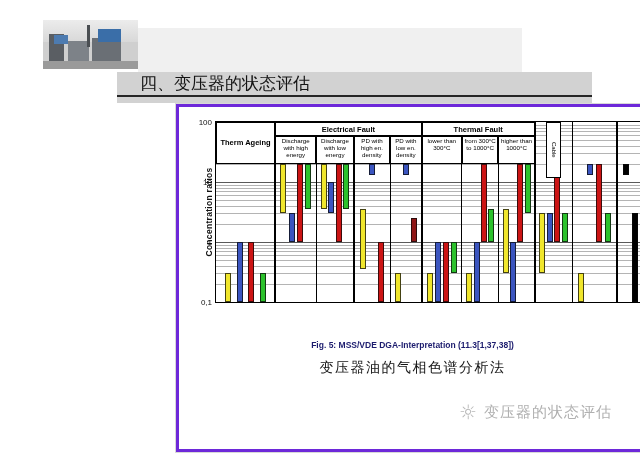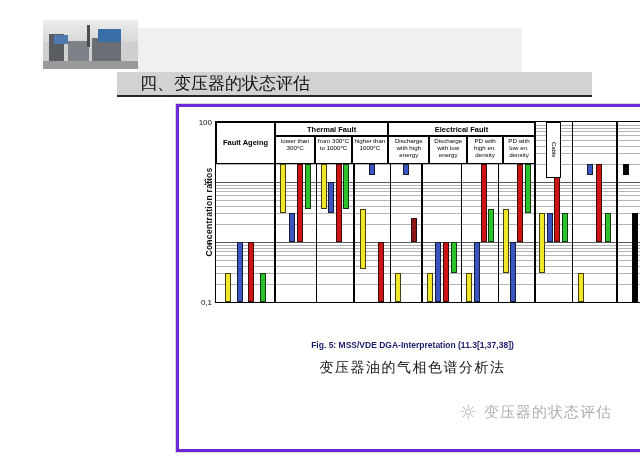--- a/index.html
+++ b/index.html
@@ -11,21 +11,21 @@
   .p-sky{position:absolute;left:0;top:0;width:100%;height:45%;background:linear-gradient(#ececec,#d8d8d8);}
   .p-ground{position:absolute;left:0;bottom:0;width:100%;height:16%;background:#9a9a9a;}
   .p-b1{position:absolute;left:6%;bottom:14%;width:16%;height:58%;background:#5a5e63;}
   .p-b2{position:absolute;left:26%;bottom:14%;width:22%;height:44%;background:#7d8288;}
   .p-b3{position:absolute;left:52%;bottom:14%;width:30%;height:50%;background:#6a6f75;}
   .p-chimney{position:absolute;left:46%;bottom:44%;width:4%;height:46%;background:#4a4e52;}
   .p-panel1{position:absolute;left:58%;top:18%;width:24%;height:26%;background:#3a6ea8;}
   .p-panel2{position:absolute;left:12%;top:30%;width:14%;height:18%;background:#4d7bb0;}
 
   .band{position:absolute;left:138px;top:28px;width:384px;height:44px;background:#f0f0f0;z-index:1;}
-  .strip{position:absolute;left:117px;top:72px;width:475px;height:23px;background:#d2d2d2;z-index:2;}
+  .strip{position:absolute;left:117px;top:72px;width:475px;height:31px;background:#d2d2d2;z-index:2;}
   .strip .title{display:block;padding-left:23px;line-height:23px;font-size:17px;color:#141414;
                 font-family:"DejaVu Serif","Liberation Serif",serif;}
   .underline{position:absolute;left:117px;top:95px;width:475px;height:2px;background:#262626;z-index:2;}
 
   
   .frame{position:absolute;left:128px;top:104px;width:473px;height:348px;background:#fff;
          border:3px solid #6d28d9;box-sizing:border-box;z-index:3;box-shadow:0 0 0 1px #d8d8d8;margin-left:48px;}
   .plot{position:absolute;left:36px;top:14px;width:428px;height:180px;border:1px solid #000;background:#fff;}
   .ylab{position:absolute;width:180px;height:12px;left:-96px;top:84px;transform:rotate(-90deg);
         text-align:center;font-size:8.5px;font-weight:bold;color:#111;letter-spacing:.3px;}
@@ -164,38 +164,38 @@
         <div class="bar" style="left: 77.977%; top: 50.7626%; height: 15.904%; background: rgb(59, 85, 192);"></div>
         <div class="bar" style="left: 79.7241%; top: 23.299%; height: 43.3677%; background: rgb(204, 20, 20);"></div>
         <div class="bar" style="left: 81.4713%; top: 50.7626%; height: 15.904%; background: rgb(44, 194, 44);"></div>
         <div class="bar" style="left: 85.3333%; top: 84.096%; height: 15.904%; background: rgb(240, 230, 44);"></div>
         <div class="bar" style="left: 87.4483%; top: 23.299%; height: 6.23622%; background: rgb(59, 85, 192);"></div>
         <div class="bar" style="left: 89.5632%; top: 23.299%; height: 43.3677%; background: rgb(204, 20, 20);"></div>
         <div class="bar" style="left: 91.6782%; top: 50.7626%; height: 15.904%; background: rgb(44, 194, 44);"></div>
         <div class="bar" style="left: 95.8621%; top: 23.299%; height: 6.23622%; background: rgb(0, 0, 0);"></div>
         <div class="bar" style="left: 97.931%; top: 50.7626%; height: 49.2374%; background: rgb(0, 0, 0);"></div>
         <div class="hdr">
-          <div class="hdr-tall" style="width: 13.7931%;">Fault Ageing</div>
-          <div class="hdr-grp" style="width: 26.4368%;">
-            <div class="hdr-glabel">Thermal Fault</div>
-            <div class="hdr-row">
-              <div class="hdr-cell" style="width: 35.6522%;">lower than 300°C</div>
-              <div class="hdr-cell" style="width: 32.1739%;">from 300°C to 1000°C</div>
-              <div class="hdr-cell" style="width: 32.1739%;">higher than 1000°C</div>
-            </div>
-          </div>
+          <div class="hdr-tall" style="width: 13.7931%;">Therm Ageing</div>
           <div class="hdr-grp" style="width: 34.2529%;">
             <div class="hdr-glabel">Electrical Fault</div>
             <div class="hdr-row">
               <div class="hdr-cell" style="width: 28.1879%;">Discharge with high energy</div>
               <div class="hdr-cell" style="width: 25.5034%;">Discharge with low energy</div>
               <div class="hdr-cell" style="width: 24.8322%;">PD with high en. density</div>
               <div class="hdr-cell" style="width: 21.4765%;">PD with low en. density</div>
             </div>
           </div>
+          <div class="hdr-grp" style="width: 26.4368%;">
+            <div class="hdr-glabel">Thermal Fault</div>
+            <div class="hdr-row">
+              <div class="hdr-cell" style="width: 35.6522%;">lower than 300°C</div>
+              <div class="hdr-cell" style="width: 32.1739%;">from 300°C to 1000°C</div>
+              <div class="hdr-cell" style="width: 32.1739%;">higher than 1000°C</div>
+            </div>
+          </div>
           <div class="hdr-cable-wrap" style="width: 6.2069%;">
             <div class="hdr-cable">Cable</div>
           </div>
         </div>
       </div>
     <div class="figcap">Fig. 5: MSS/VDE DGA-Interpretation (11.3[1,37,38])</div>
     <div class="cncap">变压器油的气相色谱分析法</div>
   </div>
 
   <div class="wm">

